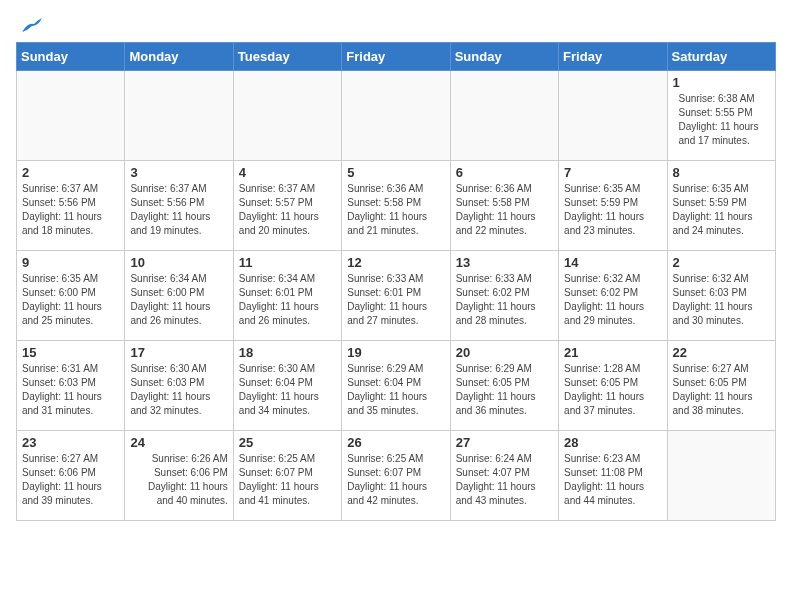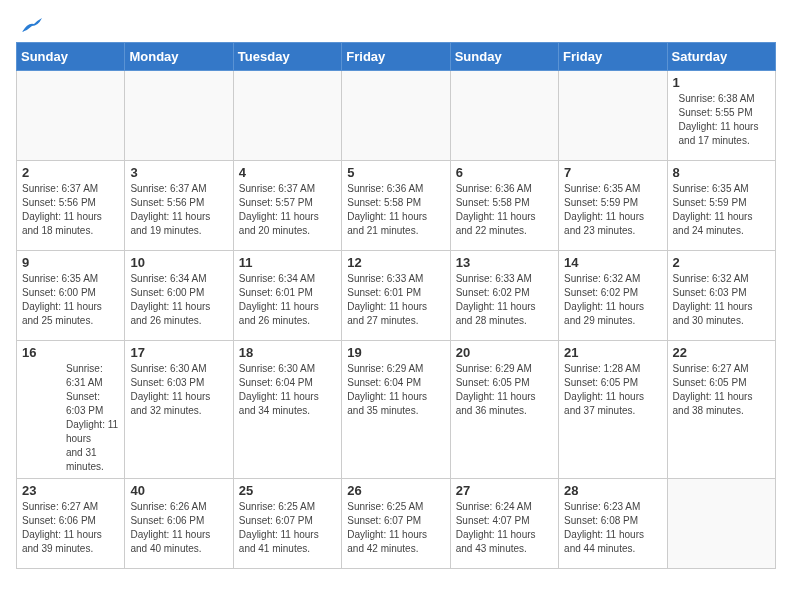--- a/index.html
+++ b/index.html
@@ -225,22 +225,22 @@
         <td>
           <span class="day-num">2</span>
           <div class="day-info" style="white-space: pre-line;">Sunrise: 6:32 AM
 Sunset: 6:03 PM
 Daylight: 11 hours
 and 30 minutes.</div>
         </td>
       </tr>
       <tr>
         <td>
-          <span class="day-num">16</span>
-          <div class="day-info" style="white-space: pre-line; margin-left: 44px;">Sunrise: 6:31 AM
+          <span class="day-num">15</span>
+          <div class="day-info" style="white-space: pre-line;">Sunrise: 6:31 AM
 Sunset: 6:03 PM
 Daylight: 11 hours
 and 31 minutes.</div>
         </td>
         <td>
           <span class="day-num">17</span>
           <div class="day-info" style="white-space: pre-line;">Sunrise: 6:30 AM
 Sunset: 6:03 PM
 Daylight: 11 hours
 and 32 minutes.</div>
@@ -283,22 +283,22 @@
       </tr>
       <tr>
         <td>
           <span class="day-num">23</span>
           <div class="day-info" style="white-space: pre-line;">Sunrise: 6:27 AM
 Sunset: 6:06 PM
 Daylight: 11 hours
 and 39 minutes.</div>
         </td>
         <td>
-          <span class="day-num">40</span>
-          <div class="day-info" style="white-space: pre-line;">Sunrise: 6:26 AM
+          <span class="day-num">24</span>
+          <div class="day-info" style="white-space: pre-line; text-align: right;">Sunrise: 6:26 AM
 Sunset: 6:06 PM
 Daylight: 11 hours
 and 40 minutes.</div>
         </td>
         <td>
           <span class="day-num">25</span>
           <div class="day-info" style="white-space: pre-line;">Sunrise: 6:25 AM
 Sunset: 6:07 PM
 Daylight: 11 hours
 and 41 minutes.</div>
@@ -313,20 +313,20 @@
         <td>
           <span class="day-num">27</span>
           <div class="day-info" style="white-space: pre-line;">Sunrise: 6:24 AM
 Sunset: 4:07 PM
 Daylight: 11 hours
 and 43 minutes.</div>
         </td>
         <td>
           <span class="day-num">28</span>
           <div class="day-info" style="white-space: pre-line;">Sunrise: 6:23 AM
-Sunset: 6:08 PM
+Sunset: 11:08 PM
 Daylight: 11 hours
 and 44 minutes.</div>
         </td>
         <td class="empty"></td>
       </tr>
     </tbody>
 </table>
 
 </body></html>

